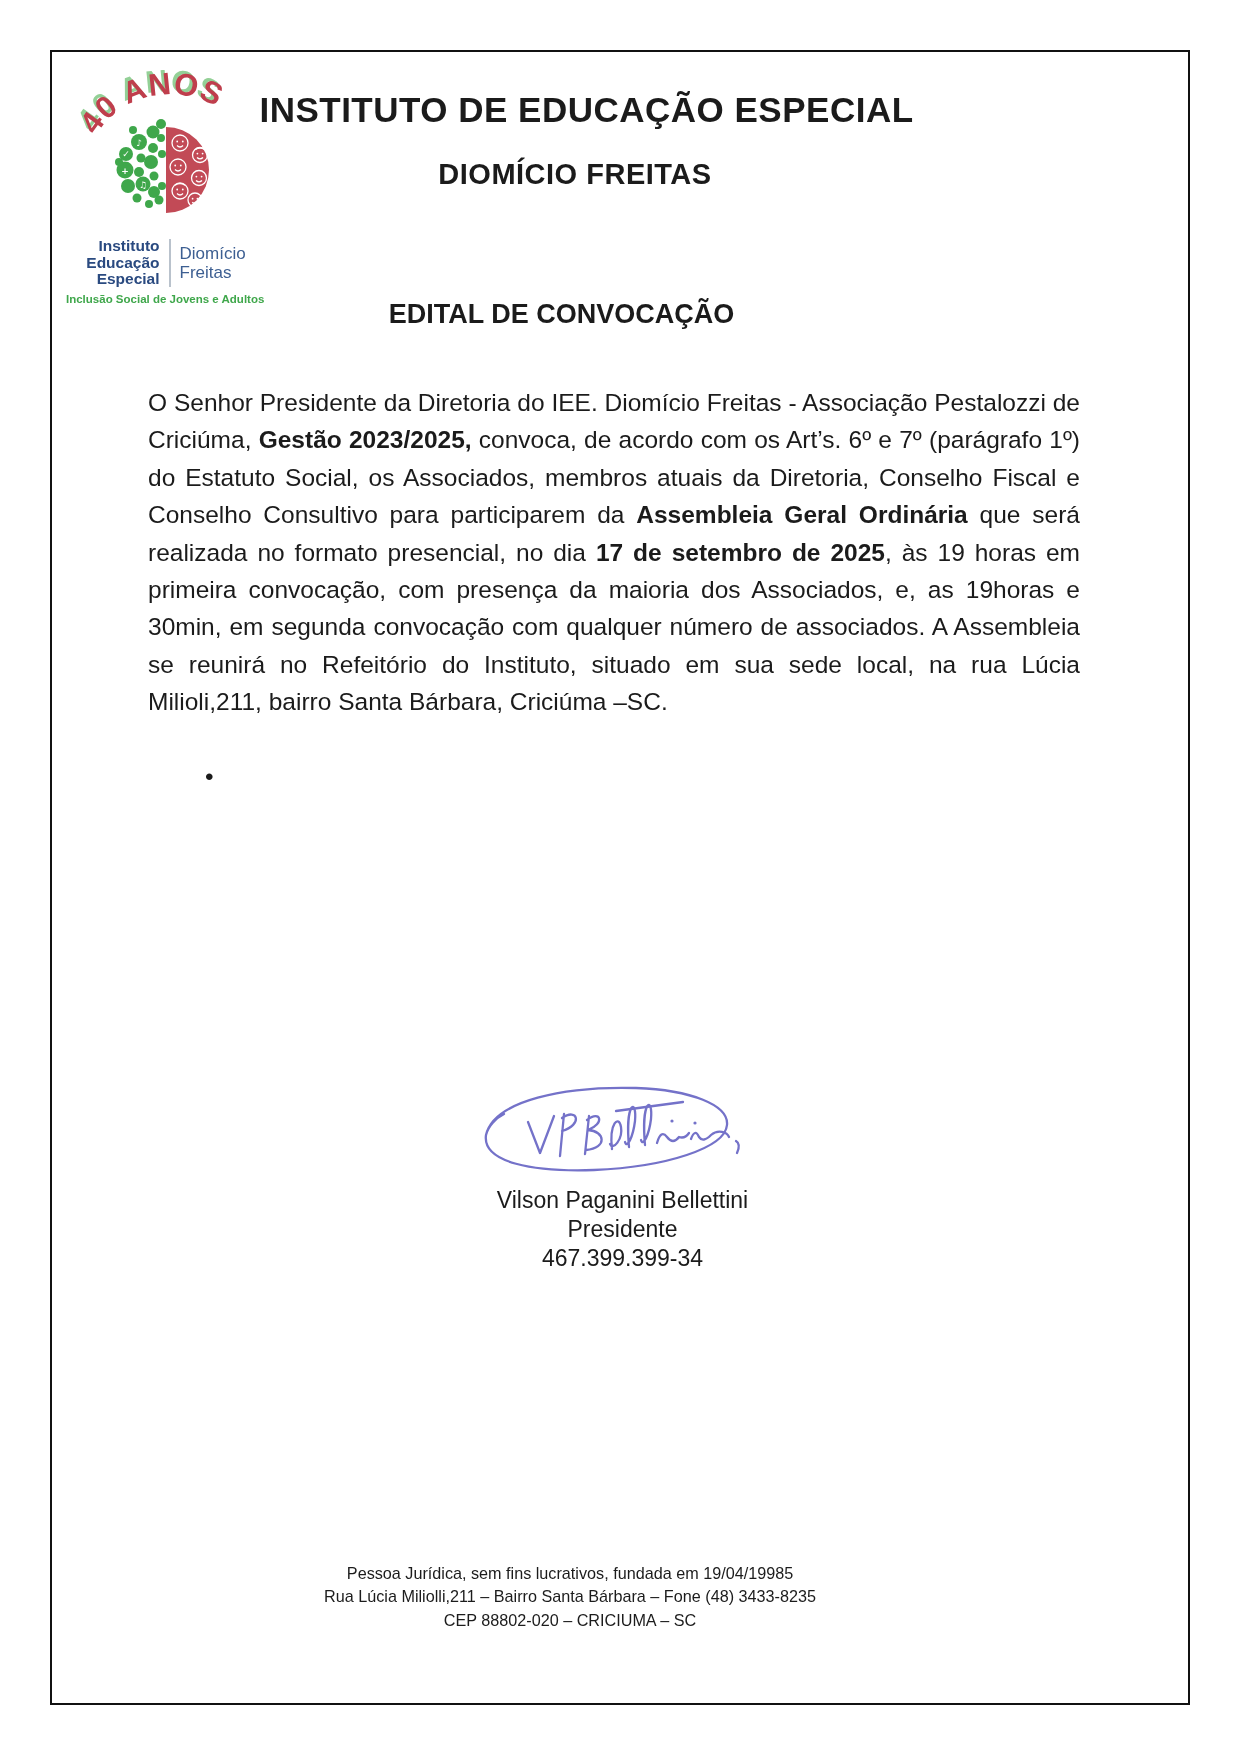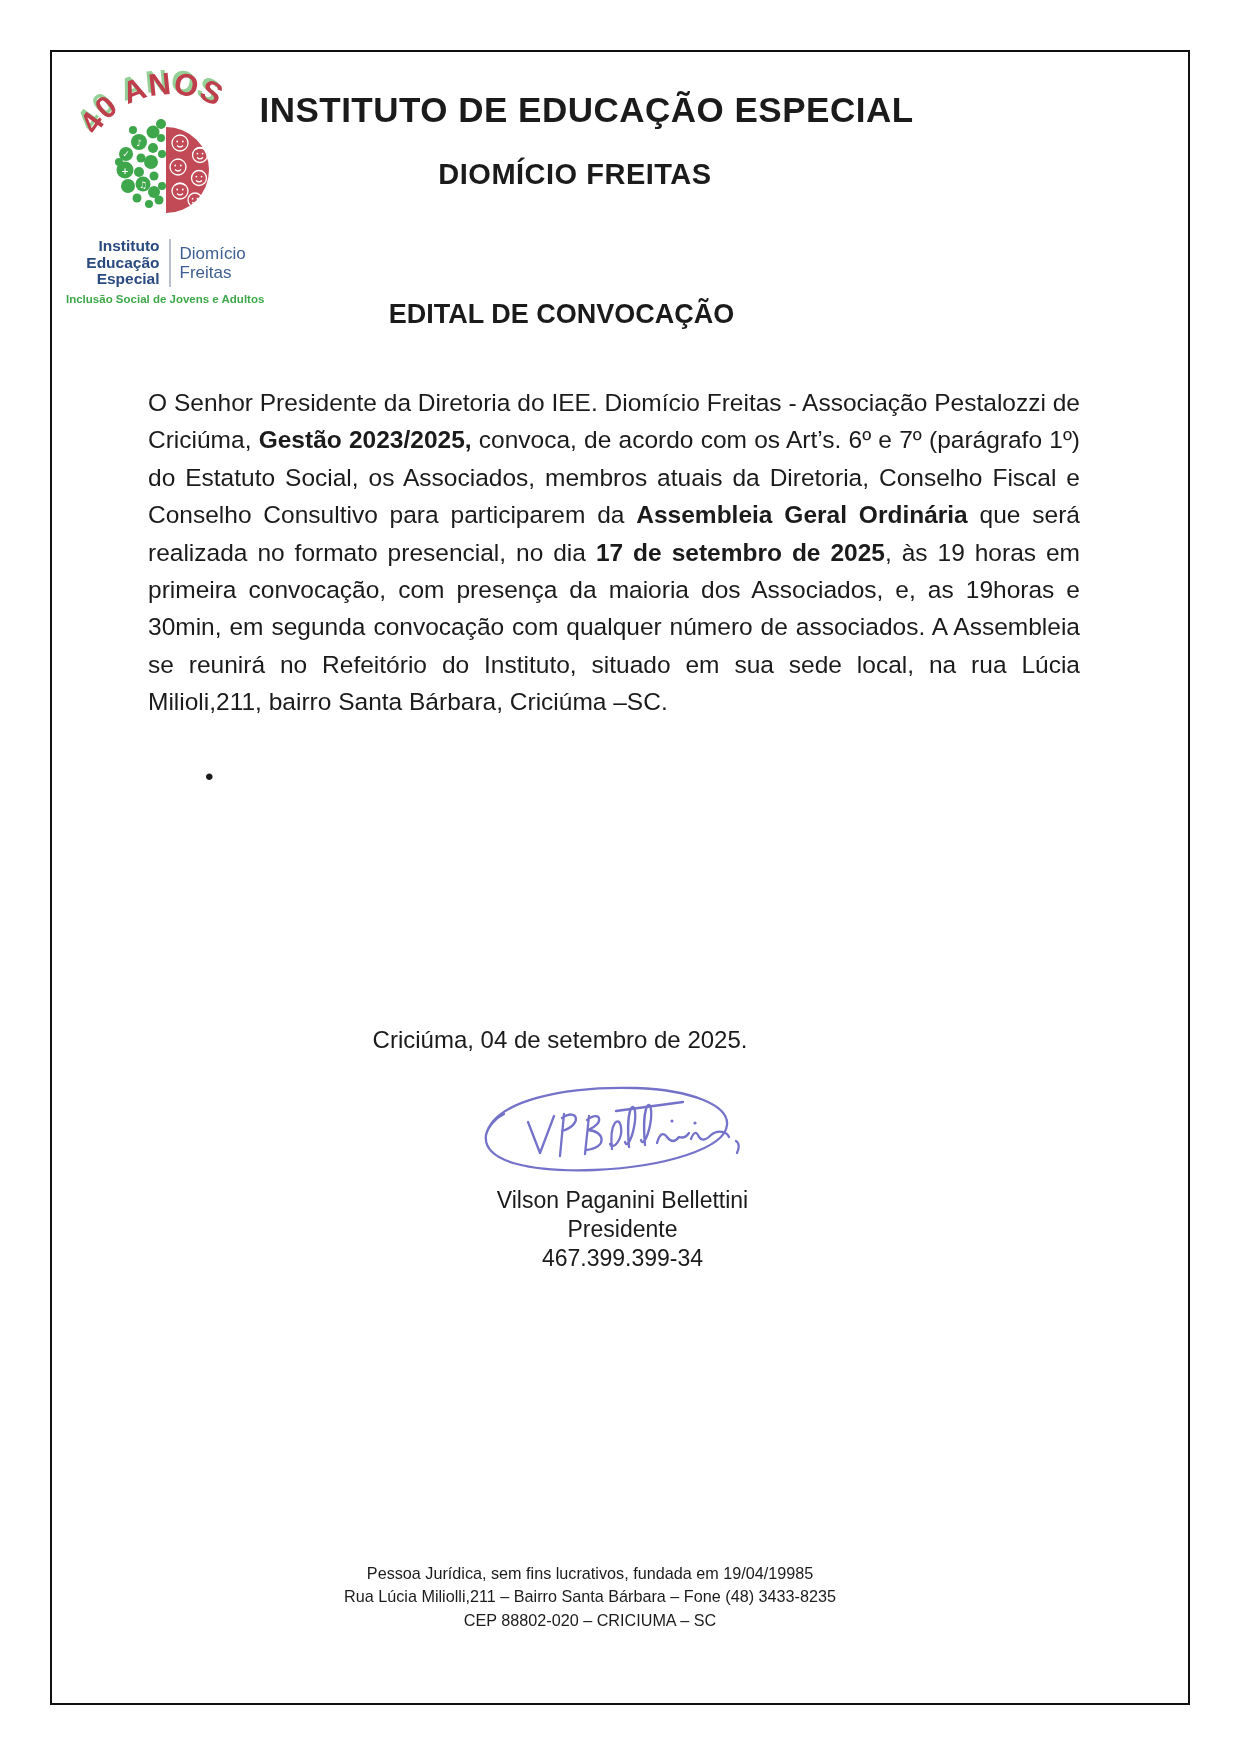--- a/index.html
+++ b/index.html
@@ -52,21 +52,21 @@
 
   
   .sig-svg { position:absolute; left:466px; top:1080px; }
   .sig-stroke { fill:none; stroke: var(--ink,#7472c9); stroke-width:2.3; stroke-linecap:round; stroke-linejoin:round; }
   .sig-dot { fill: var(--ink,#7472c9); }
   .sig-block { position:absolute; left:0; top:1186px; width:1245px; text-align:center;
                font-size:23px; line-height:29px; }
 
   
   .doc-footer { position:absolute; left:0; top:1562px; width:1140px; text-align:center;
-                font-size:16.2px; line-height:23.4px; color:#1c1c1c;padding-left:20px; }
+                font-size:16.2px; line-height:23.4px; color:#1c1c1c; }
 </style>
 </head>
 <body>
 
 <div class="page">
   <div class="page-border"></div>
 
   <div class="logo">
     <svg class="logo-art" width="200" height="150" viewBox="0 0 200 150">
       <path id="arcpath" d="M 30,66 C 58,14 140,10 172,58" fill="none"></path>
@@ -162,21 +162,20 @@
   <div class="doc-title">INSTITUTO DE EDUCAÇÃO ESPECIAL</div>
   <div class="doc-subtitle">DIOMÍCIO FREITAS</div>
   <div class="doc-heading">EDITAL DE CONVOCAÇÃO</div>
 
   <div class="body-paragraph"><span>O Senhor Presidente da Diretoria do IEE. Diomício Freitas - Associação Pestalozzi de Criciúma, </span><span style="font-weight: bold;">Gestão 2023/2025,</span><span> convoca, de acordo com os Art’s. 6º e 7º (parágrafo 1º) do Estatuto Social, os Associados, membros atuais da Diretoria, Conselho Fiscal e Conselho Consultivo para participarem da </span><span style="font-weight: bold;">Assembleia Geral Ordinária</span><span> que será realizada no formato presencial, no dia </span><span style="font-weight: bold;">17 de setembro de 2025</span><span>, às 19 horas em primeira convocação, com presença da maioria dos Associados, e, as 19horas e 30min, em segunda convocação com qualquer número de associados. A Assembleia se reunirá no Refeitório do Instituto, situado em sua sede local, na rua Lúcia Milioli,211, bairro Santa Bárbara, Criciúma –SC.</span></div>
 
   <div class="bullet-row">
     <div class="bullet-glyph">•</div>
   </div>
 
-  <div class="date-line">Criciúma, 04 de setembro de 2025.</div>
 
   <svg class="sig-svg" width="285" height="108" viewBox="0 0 285 108">
     <path class="sig-stroke" d="M 20,55 C 28,20 100,6 170,8 C 225,10 263,25 261,45 C 259,68 200,87 128,90 C 68,92 16,83 20,55 C 22,46 30,38 38,34"></path>
     <path class="sig-stroke" d="M 62,42 L 74,73 L 88,36"></path>
     <path class="sig-stroke" d="M 98,34 L 94,76 M 96,38 C 112,27 117,45 96,51"></path>
     <path class="sig-stroke" d="M 123,36 L 119,74 M 121,40 C 135,29 139,44 122,50 C 139,51 142,68 120,70"></path>
     <path class="sig-stroke" d="M 146,69 C 143,42 153,35 155,47 C 157,59 147,71 144,64"></path>
     <path class="sig-stroke" d="M 163,67 C 159,22 171,17 169,41 C 167,57 161,69 159,62"></path>
     <path class="sig-stroke" d="M 179,65 C 175,20 187,15 185,39 C 183,55 177,67 175,60"></path>
     <path class="sig-stroke" d="M 191,63 Q 195,49 201,57 T 213,57 Q 219,59 223,53"></path>

